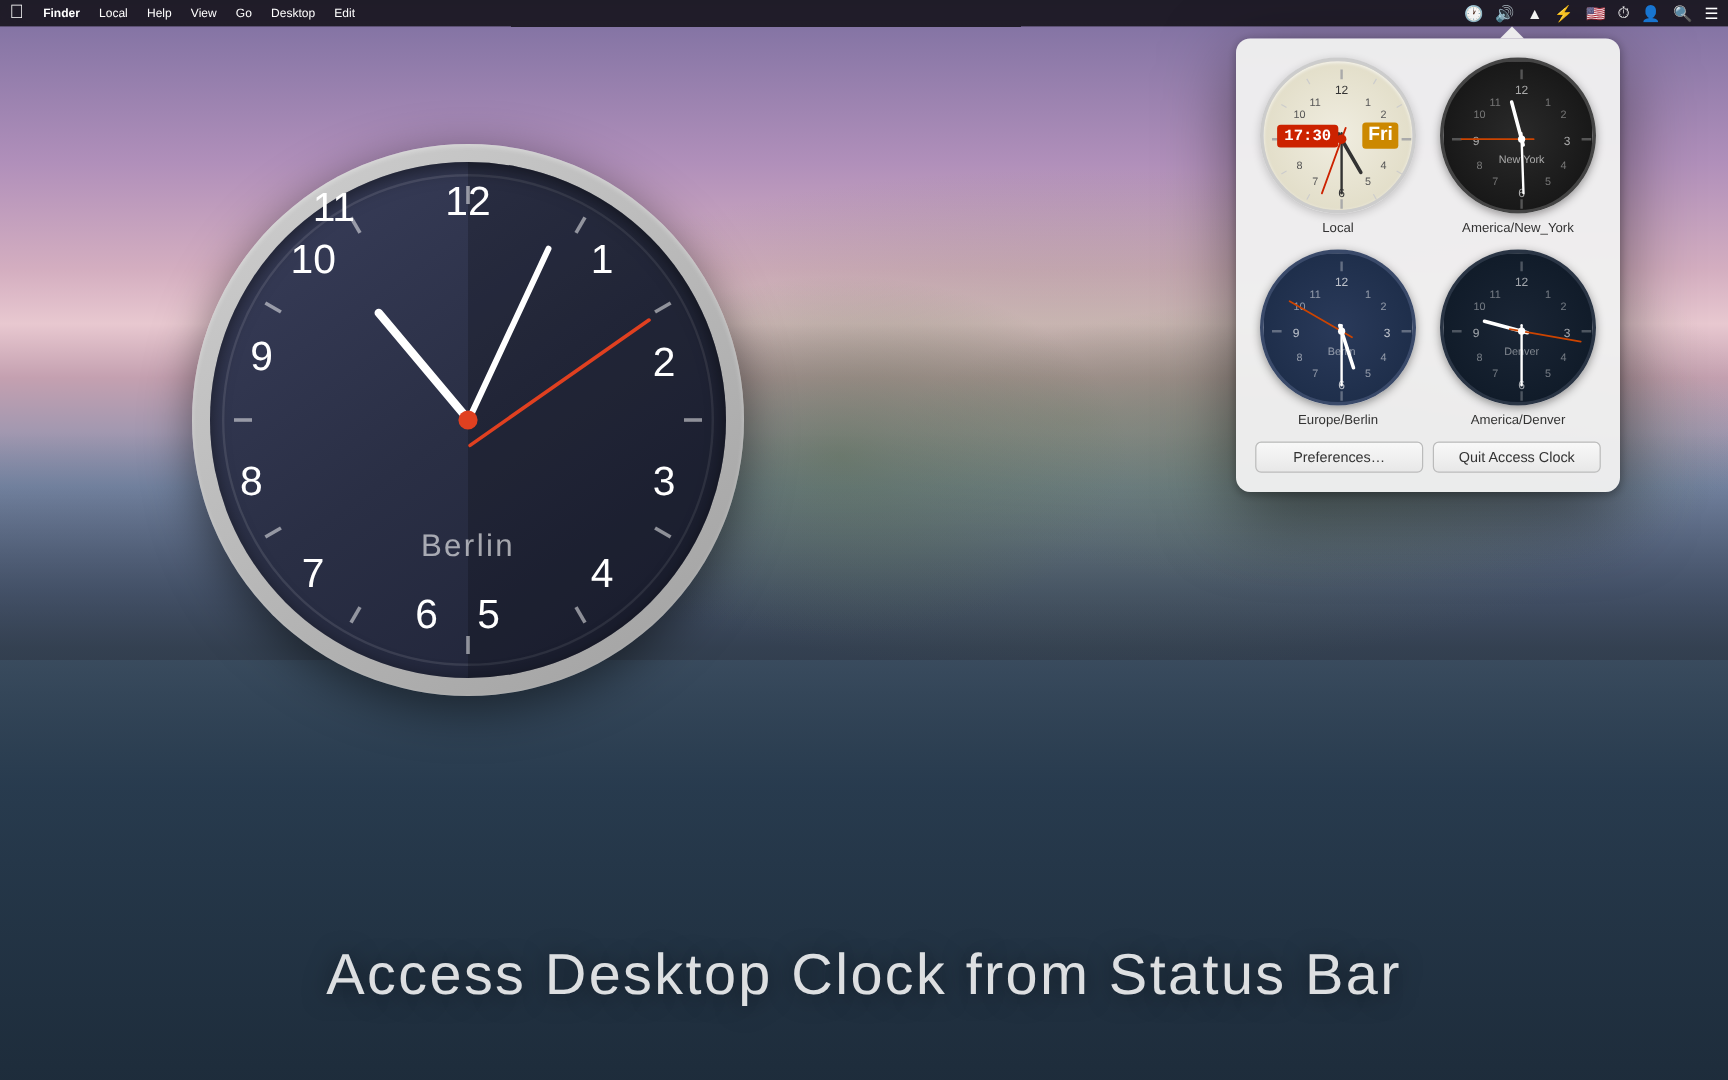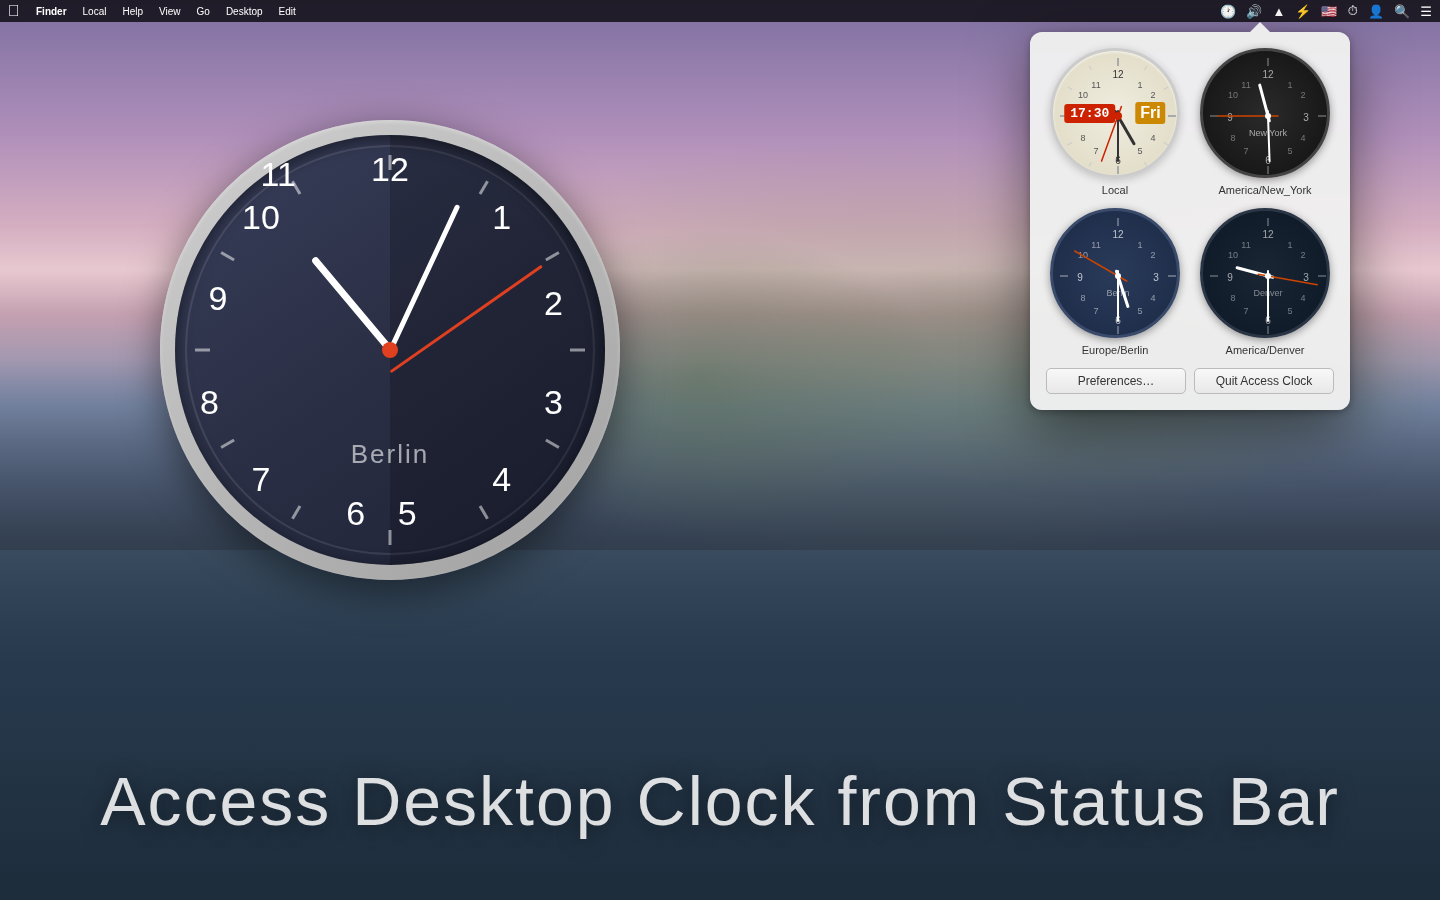--- a/index.html
+++ b/index.html
@@ -364,21 +364,21 @@
       text-align: center;
     }
 
     
     .bottom-text {
       position: absolute;
       bottom: 60px;
       left: 0;
       right: 0;
       text-align: center;
-      font-size: 68px;
+      font-size: 48px;
       font-weight: 200;
       color: rgba(255,255,255,0.85);
       letter-spacing: 2px;
       text-shadow: 0 2px 20px rgba(0,0,0,0.5);
     }
   </style>
 </head>
 <body>
 
 <div class="bg"></div>

